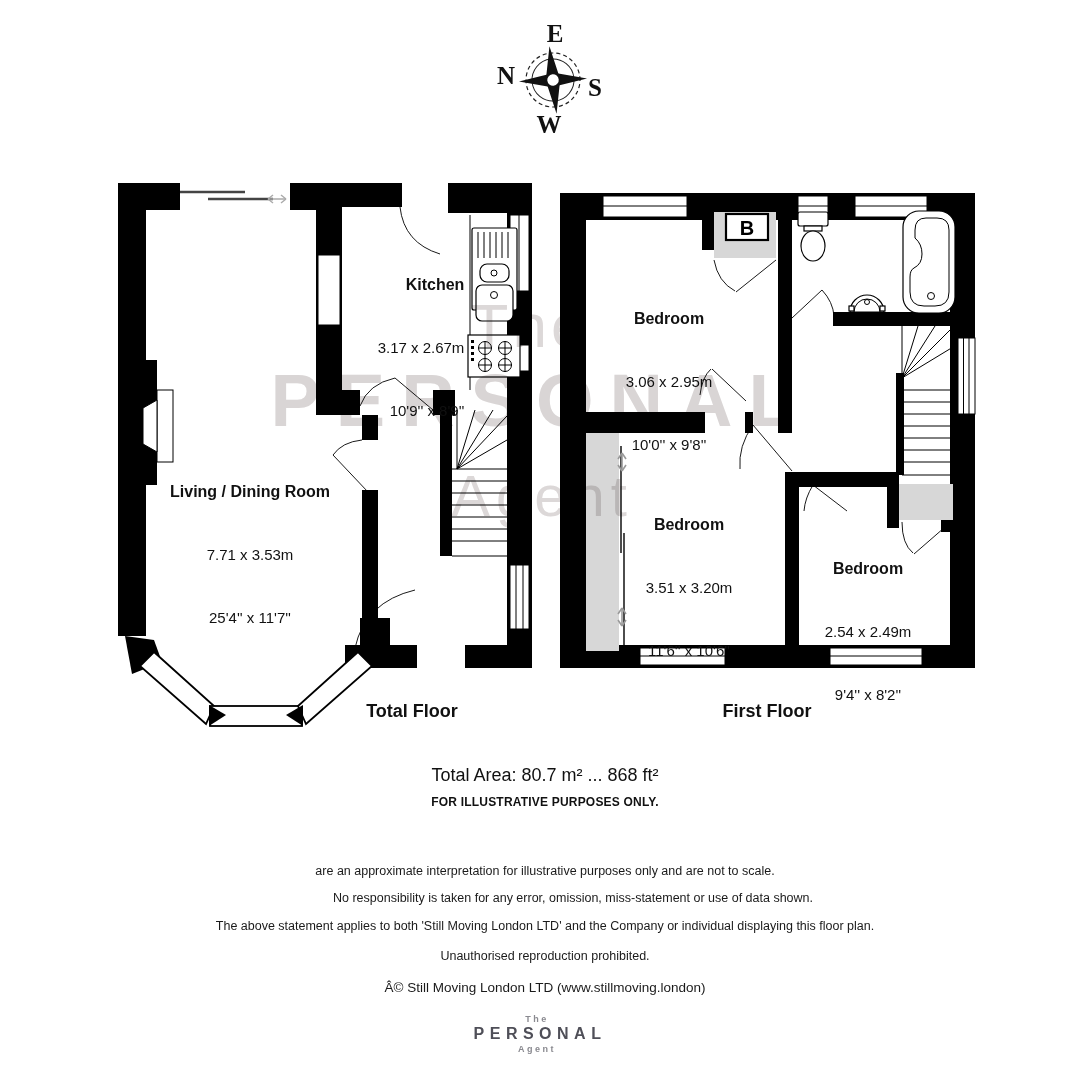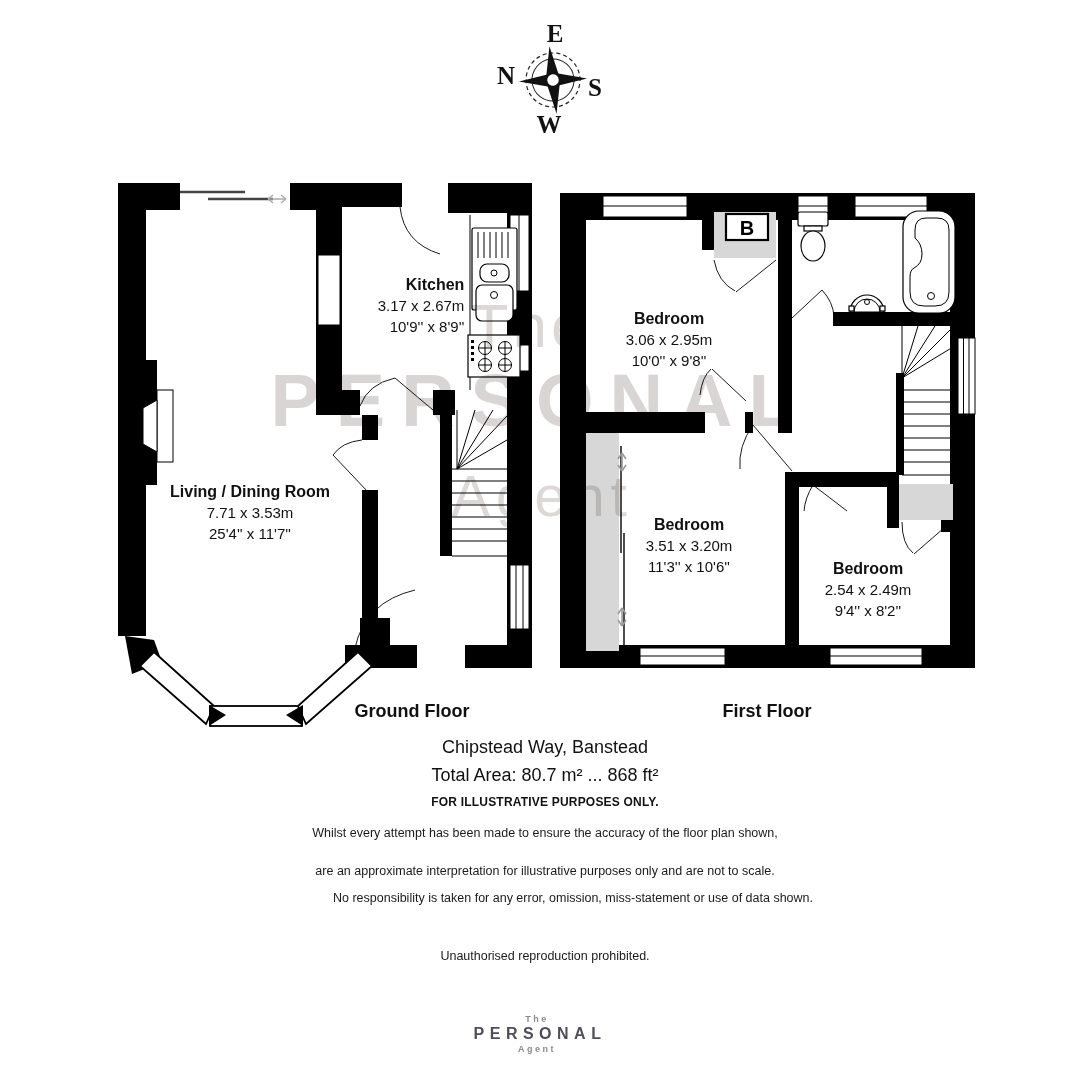--- a/index.html
+++ b/index.html
@@ -4,21 +4,21 @@
 <style>
   html,body{margin:0;padding:0;background:#fff;}
   .page{position:relative;width:1090px;height:1080px;background:#fff;overflow:hidden;
         font-family:"Liberation Sans",sans-serif;color:#111;}
   .abs{position:absolute;}
   .t{position:absolute;white-space:nowrap;}
   .ctr{transform:translateX(-50%);text-align:center;}
   .fullc{left:0;width:1090px;text-align:center;}
   .room-label{position:absolute;text-align:center;transform:translateX(-50%);z-index:3;line-height:21px;}
   .room-name{font-weight:bold;font-size:16px;}
-  .room-dim{font-size:15px;}
+  .room-dim{font-size:15px;margin-top:42px;}
   .floor-label{font-weight:bold;font-size:18px;z-index:3;}
   .addr{font-size:18px;}
   .total{font-size:18px;}
   .illus{font-size:12px;letter-spacing:.2px;}
   .disc{font-size:12.5px;color:#1a1a1a;}
   .copy{font-size:13.5px;color:#1a1a1a;}
   .wm{position:absolute;z-index:5;pointer-events:none;mix-blend-mode:multiply;
       white-space:nowrap;transform:translateX(-50%);}
   .wm1{font-size:62px;color:#dcd8d8;letter-spacing:4px;}
   .wm2{font-size:74px;font-weight:bold;color:#d9d5d5;letter-spacing:16px;}
@@ -296,43 +296,43 @@
     <div class="room-dim">25'4'' x 11'7''</div>
   </div>
   <div class="room-label" style="left:669px;top:308px;">
     <div class="room-name">Bedroom</div>
     <div class="room-dim">3.06 x 2.95m</div>
     <div class="room-dim">10'0'' x 9'8''</div>
   </div>
   <div class="room-label" style="left:689px;top:514px;">
     <div class="room-name">Bedroom</div>
     <div class="room-dim">3.51 x 3.20m</div>
-    <div class="room-dim">11'3'' x 10'6''</div>
+    <div class="room-dim">11'6'' x 10'6''</div>
   </div>
   <div class="room-label" style="left:868px;top:558px;">
     <div class="room-name">Bedroom</div>
     <div class="room-dim">2.54 x 2.49m</div>
     <div class="room-dim">9'4'' x 8'2''</div>
   </div>
 
   <div class="wm wm1" style="left:530px;top:290px;">The</div>
   <div class="wm wm2" style="left:540px;top:358px;">PERSONAL</div>
   <div class="wm wm3" style="left:542px;top:462px;">Agent</div>
 
-  <div class="t ctr floor-label" style="left:412px;top:701px;">Ground Floor</div>
+  <div class="t ctr floor-label" style="left:412px;top:701px;">Total Floor</div>
   <div class="t ctr floor-label" style="left:767px;top:701px;">First Floor</div>
 
-  <div class="t fullc addr" style="top:737px;">Chipstead Way, Banstead</div>
   <div class="t fullc total" style="top:765px;">Total Area: 80.7 m² ... 868 ft²</div>
   <div class="t fullc illus" style="top:795px;font-weight:bold;">FOR ILLUSTRATIVE PURPOSES ONLY.</div>
 
-  <div class="t fullc disc" style="top:826px;">Whilst every attempt has been made to ensure the accuracy of the floor plan shown,</div>
   <div class="t fullc disc" style="top:864px;">are an approximate interpretation for illustrative purposes only and are not to scale.</div>
   <div class="t fullc disc" style="top:891px;padding-left:28px;">No responsibility is taken for any error, omission, miss-statement or use of data shown.</div>
+  <div class="t fullc disc" style="top:919px;">The above statement applies to both 'Still Moving London LTD' and the Company or individual displaying this floor plan.</div>
   <div class="t fullc disc" style="top:949px;">Unauthorised reproduction prohibited.</div>
+  <div class="t fullc copy" style="top:980px;">Â© Still Moving London LTD (www.stillmoving.london)</div>
 
   <div>
     <div class="t ctr logo-the" style="left:537px;top:1014px;">The</div>
     <div class="t ctr logo-main" style="left:540px;top:1025px;">PERSONAL</div>
     <div class="t ctr logo-agent" style="left:537px;top:1044px;">Agent</div>
   </div>
 
 </div>
 
 </body></html>

